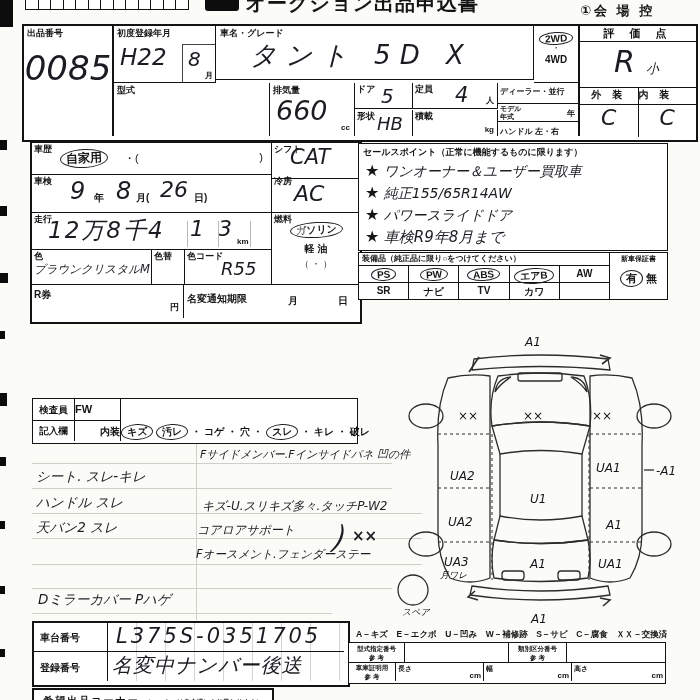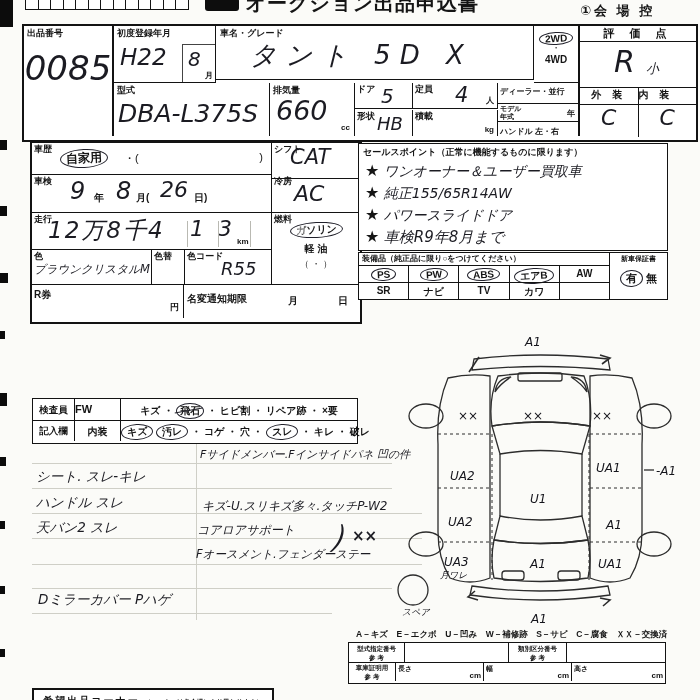--- a/index.html
+++ b/index.html
@@ -89,21 +89,20 @@
         <div style="flex:1;text-align:left;font-weight:bold;font-size:10px;letter-spacing:4px">内 装</div>
       </div>
       <div style="height:32px;display:flex">
         <div class="hw" style="flex:1;border-right:1.5px solid #131313;text-align:center;font-size:22px">C</div>
         <div class="hw" style="flex:1;text-align:center;font-size:22px">C</div>
       </div>
     </div>
 
     <div class="cell" style="left:90px;top:57px;width:156px;height:53px;border-right:1.5px solid #131313">
       <div class="lbl" style="padding:2px 0 0 3px">型式</div>
-      <div class="hw" style="position:absolute;left:4px;top:16px;font-size:25px;white-space:nowrap">DBA-L375S</div>
     </div>
 
     <div class="cell" style="left:246px;top:57px;width:85px;height:53px;border-right:1.5px solid #131313">
       <div class="lbl" style="padding:2px 0 0 3px">排気量</div>
       <div class="hw" style="position:absolute;left:6px;top:12px;font-size:27px">660</div>
       <div class="sm" style="position:absolute;right:4px;bottom:4px">cc</div>
     </div>
 
     <div class="cell" style="left:331px;top:57px;width:58px;height:26px;border-right:1.5px solid #131313;border-bottom:1px solid #131313">
       <span class="lbl" style="position:absolute;left:2px;top:1px">ドア</span>
@@ -229,28 +228,21 @@
       <div style="flex:1;border-right:1px solid #131313;padding-top:2px"><span>カワ</span></div>
       <div style="flex:1;padding-top:2px"><span></span></div>
     </div>
   </div>
 
 
   <div class="abs" style="left:32px;top:398px;width:324px;height:44px;border:1.5px solid #131313;background:#fff">
     <div class="cell" style="left:0;top:0;width:42px;height:22px;border-right:1.5px solid #131313;border-bottom:1px solid #131313;font-weight:bold;font-size:9.5px;text-align:center;padding-top:5px">検査員</div>
     <div class="cell" style="left:0;top:22px;width:42px;height:20px;border-right:1.5px solid #131313;font-weight:bold;font-size:9.5px;text-align:center;padding-top:4px">記入欄</div>
     <div class="cell" style="left:42px;top:0;width:46px;height:22px;border-right:1px solid #131313;border-bottom:1px solid #131313;font-weight:bold;font-size:11px;padding-top:4px">FW</div>
-    <div class="cell" style="left:42px;top:22px;width:46px;height:20px;border-right:1px solid #131313;font-weight:bold;font-size:10px;text-align:center;padding-top:4px">内装</div>
-    <div class="cell" style="left:88px;top:0;width:236px;height:22px;border-bottom:1px solid #131313;font-size:10px;font-weight:bold;padding-top:4px;text-align:center;white-space:nowrap">
-      <span>キズ</span> <span>・</span>
-      <span class="scrib">飛石</span> <span>・</span>
-      <span>ヒビ割</span> <span>・</span>
-      <span>リペア跡</span> <span>・</span>
-      <span>×要</span>
-    </div>
+    <div class="cell" style="left:42px;top:22px;width:46px;height:20px;border-right:1px solid #131313;font-weight:bold;font-size:10px;text-align:right;padding-top:4px">内装</div>
     <div class="cell" style="left:88px;top:22px;width:236px;height:20px;font-size:10px;font-weight:bold;padding-top:3px;text-align:center;white-space:nowrap">
       <span class="circ">キズ</span>
       <span class="circ">汚レ</span> <span>・</span>
       <span>コゲ</span> <span>・</span>
       <span>穴</span> <span>・</span>
       <span class="circ">スレ</span> <span>・</span>
       <span>キレ</span> <span>・</span>
       <span>破レ</span>
     </div>
   </div>
@@ -330,20 +322,30 @@
     <text class="dmk" x="62" y="238">UA3</text>
     <text class="dmk2" x="58" y="250">月ワレ</text>
     <text class="dmk" x="216" y="240">UA1</text>
     <text class="dmk" x="148" y="240">A1</text>
     <text class="dmk" x="149" y="295">A1</text>
     <text class="dmk2" x="20" y="287">スペア</text>
   </svg>
 
   <div class="abs" style="left:356px;top:629px;width:334px;font-weight:bold;font-size:8.5px;white-space:nowrap">A－キズ　E－エクボ　U－凹み　W－補修跡　S－サビ　C－腐食　ＸＸ－交換済</div>
 
+  <div class="abs" style="left:32px;top:621px;width:314px;height:62px;border:2px solid #131313;background:#fff">
+    <div class="cell" style="left:0;top:0;width:74px;height:29px;border-right:1.5px solid #131313;border-bottom:1.5px solid #131313;font-weight:bold;font-size:10px;padding:8px 0 0 6px">車台番号</div>
+    <div class="cell" style="left:74px;top:0;width:236px;height:29px;border-bottom:1.5px solid #131313;background:repeating-linear-gradient(90deg,transparent 0,transparent 28px,rgba(60,60,60,.22) 28px,rgba(60,60,60,.22) 29px)">
+      <span class="hw" style="position:absolute;left:8px;top:1px;font-size:21px;letter-spacing:3px;white-space:nowrap">L375S-0351705</span>
+    </div>
+    <div class="cell" style="left:0;top:29px;width:74px;height:29px;border-right:1.5px solid #131313;font-weight:bold;font-size:10px;padding:9px 0 0 6px">登録番号</div>
+    <div class="cell" style="left:74px;top:29px;width:236px;height:29px;background:repeating-linear-gradient(90deg,transparent 0,transparent 28px,rgba(60,60,60,.22) 28px,rgba(60,60,60,.22) 29px)">
+      <span class="hw" style="position:absolute;left:4px;top:0;font-size:20px;letter-spacing:1px;white-space:nowrap">名変中ナンバー後送</span>
+    </div>
+  </div>
 
   <div class="abs" style="left:32px;top:688px;width:238px;height:20px;border:2px solid #131313;background:#fff;text-align:center;white-space:nowrap">
     <span style="font-weight:bold;font-size:10px;letter-spacing:2px">希望出品コーナー</span>
     <span style="font-size:6.5px;font-weight:bold">（コーナーは各会場により異なります）</span>
   </div>
 
   <div class="abs" style="left:348px;top:642px;width:316px;height:40px;border:1.5px solid #131313;background:#fff">
     <div class="cell" style="left:0;top:0;width:56px;height:20px;border-right:1px solid #131313;border-bottom:1px solid #131313;text-align:center">
       <div style="font-weight:bold;font-size:6.5px;padding-top:2px">型式指定番号</div>
       <div style="font-weight:bold;font-size:6.5px">参 考</div>

